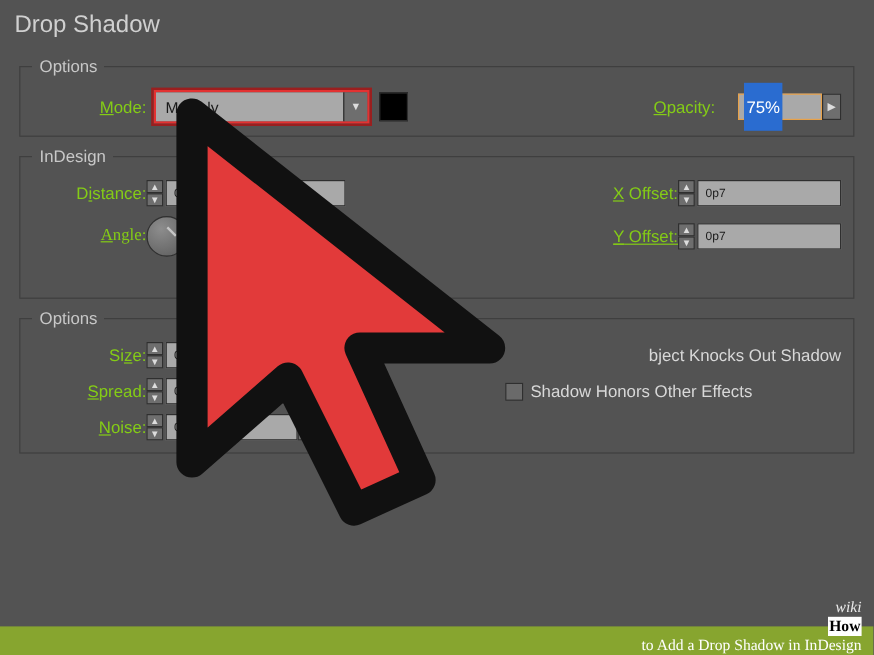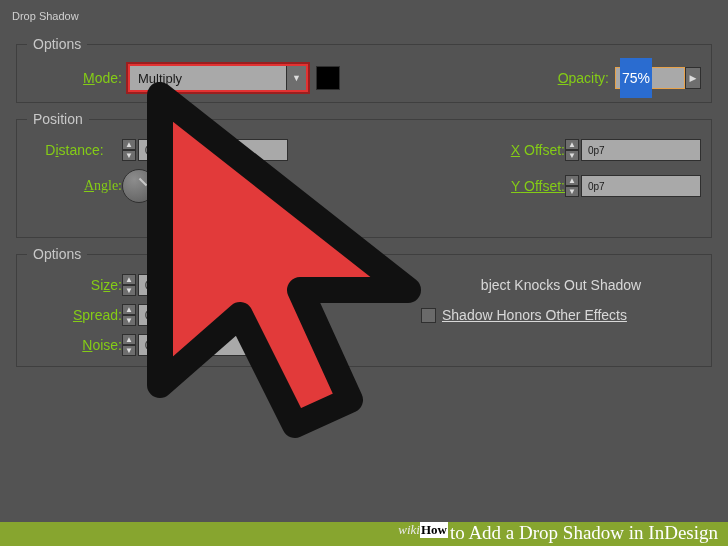--- a/index.html
+++ b/index.html
@@ -8,21 +8,21 @@
     font-family: "Segoe UI", Tahoma, sans-serif;
     font-size: 14px;
     color: #d8d8d8;
     width: 728px;
     height: 546px;
     overflow: hidden;
     position: relative;
   }
   .panel-title {
     padding: 10px 12px 6px;
-    font-size: 11px;
+    font-size: 20px;
     color: #d0d0d0;
   }
   fieldset {
     border: 1px solid #3f3f3f;
     margin: 8px 16px;
     padding: 12px 10px 10px;
     position: relative;
   }
   legend {
     padding: 0 6px;
@@ -133,56 +133,57 @@
   }
   .overlay-cursor {
     position:absolute;
     top:75px; left:140px;
     pointer-events:none;
   }
   .bottom-band {
     position:absolute; bottom:0; left:0; right:0;
     height:24px;
     background:#87a52f;
-    display:flex; align-items:flex-start; justify-content:flex-end;
+    display:flex; align-items:flex-end; justify-content:flex-end;
     padding:0 10px;
     font-family: Georgia, serif;
+    flex-direction: column;
   }
   .bottom-band .wiki { color:#e9e9e9; font-style:italic; font-size:13px; }
   .bottom-band .how { background:#fff; color:#000; padding:0 1px; font-weight:bold; font-size:13px; }
-  .bottom-band .rest { color:#fff; font-size:19px; margin-left:2px; }
+  .bottom-band .rest { color:#fff; font-size:13px; margin-left:2px; }
 </style>
 </head>
 <body>
 
 <div class="panel-title">Drop Shadow</div>
 
 <fieldset>
   <legend>Options</legend>
   <div class="row">
     <div class="lbl" style="width:95px;"><span class="u">M</span>ode:</div>
     <div class="dropdown" style="width:180px; margin-left:6px;">
       <div class="dropdown-val">Multiply</div>
       <div class="dropdown-btn">▼</div>
     </div>
     <div class="swatch"></div>
     <div style="flex:1"></div>
-    <div class="lbl" style="margin-right:6px;"><span class="u">O</span>pacity:</div>
+    <div class="lbl" style="margin-right:19px;"><span class="u">O</span>pacity:</div>
     <div class="opacity-field">
       <span class="sel">75%</span>
     </div>
     <div class="after-btn">▶</div>
   </div>
 </fieldset>
 
 <fieldset>
-  <legend>Position</legend>
-
-  <div class="row">
-    <div class="lbl" style="width:95px;text-align:center;">D<span class="u">i</span>stance:</div>
+  <legend>InDesign</legend>
+
+  <div class="row">
+    <div class="lbl" style="width:95px;">D<span class="u">i</span>stance:</div>
     <div class="spin">
       <div class="spin-btn">▲</div>
       <div class="spin-btn">▼</div>
     </div>
     <div class="field" style="width:150px;">
         <input value="0p9.899" style="">
       </div>
 
     <div style="flex:1"></div>
     <div class="lbl" style="width:90px;"><span class="u">X</span> Offset:</div>
@@ -227,38 +228,38 @@
     <div class="spin">
       <div class="spin-btn">▲</div>
       <div class="spin-btn">▼</div>
     </div>
     <div class="field" style="width:110px;">
         <input value="0p5" style="">
       </div>
     <div class="after-btn">▶</div>
 
     <div style="flex:1"></div>
-    <div style="width:280px; text-align:center;">
+    <div style="width:280px; text-align:right;">
       <span>bject Knocks Out Shadow</span>
     </div>
   </div>
 
   <div class="row">
     <div class="lbl" style="width:95px;"><span class="u">S</span>pread:</div>
     <div class="spin">
       <div class="spin-btn">▲</div>
       <div class="spin-btn">▼</div>
     </div>
     <div class="field" style="width:110px;">
         <input value="0%" style="">
       </div>
     <div class="after-btn">▶</div>
 
     <div style="flex:1"></div>
-    <div style="width:280px; text-align:left; display:flex; align-items:center;text-decoration:underline;">
+    <div style="width:280px; text-align:left; display:flex; align-items:center;">
       <span class="check"></span>
       <span>Shadow Honors Other Effects</span>
     </div>
   </div>
 
   <div class="row">
     <div class="lbl" style="width:95px;"><span class="u">N</span>oise:</div>
     <div class="spin">
       <div class="spin-btn">▲</div>
       <div class="spin-btn">▼</div>

